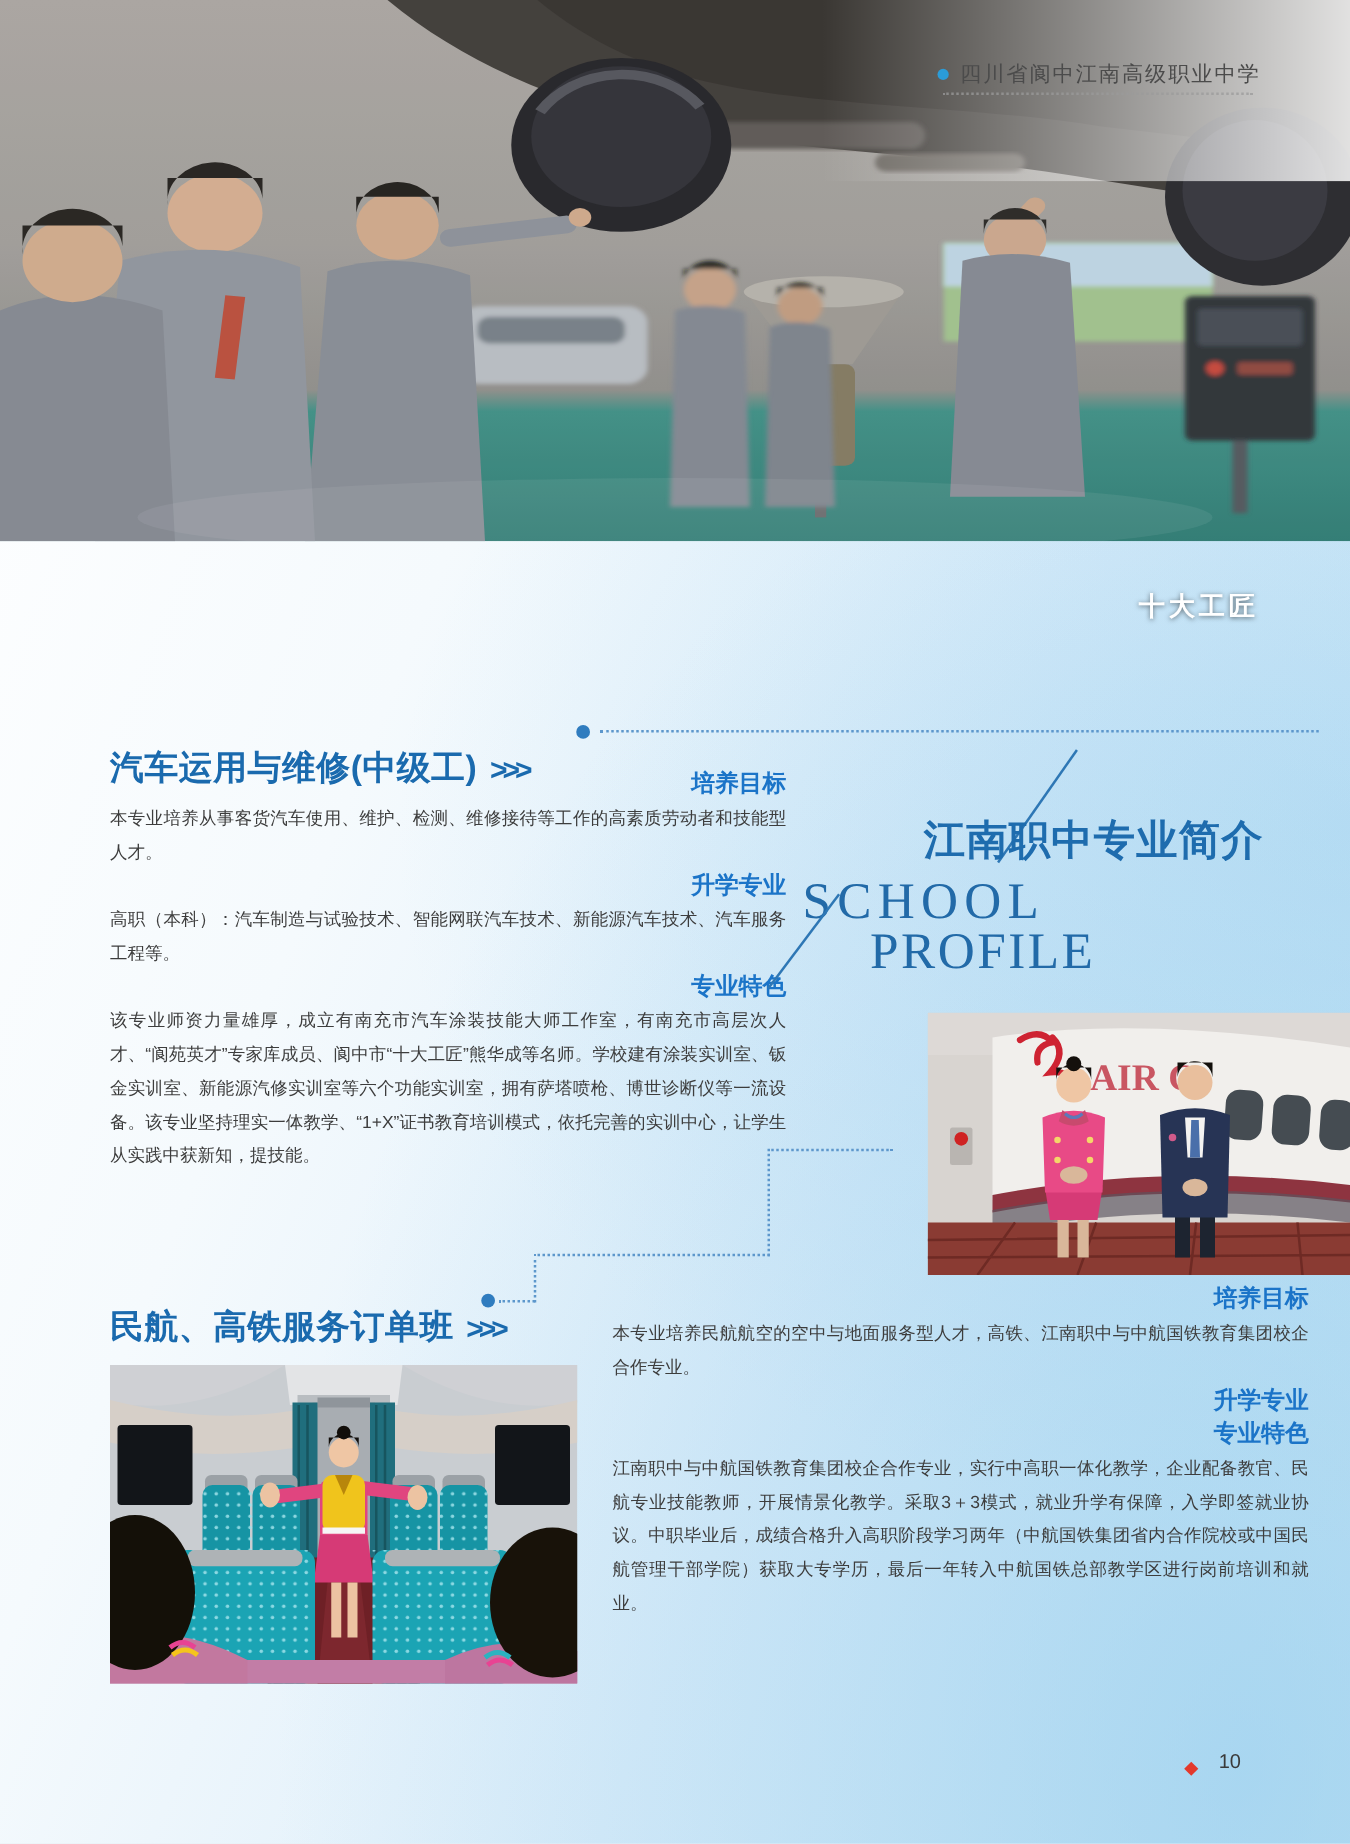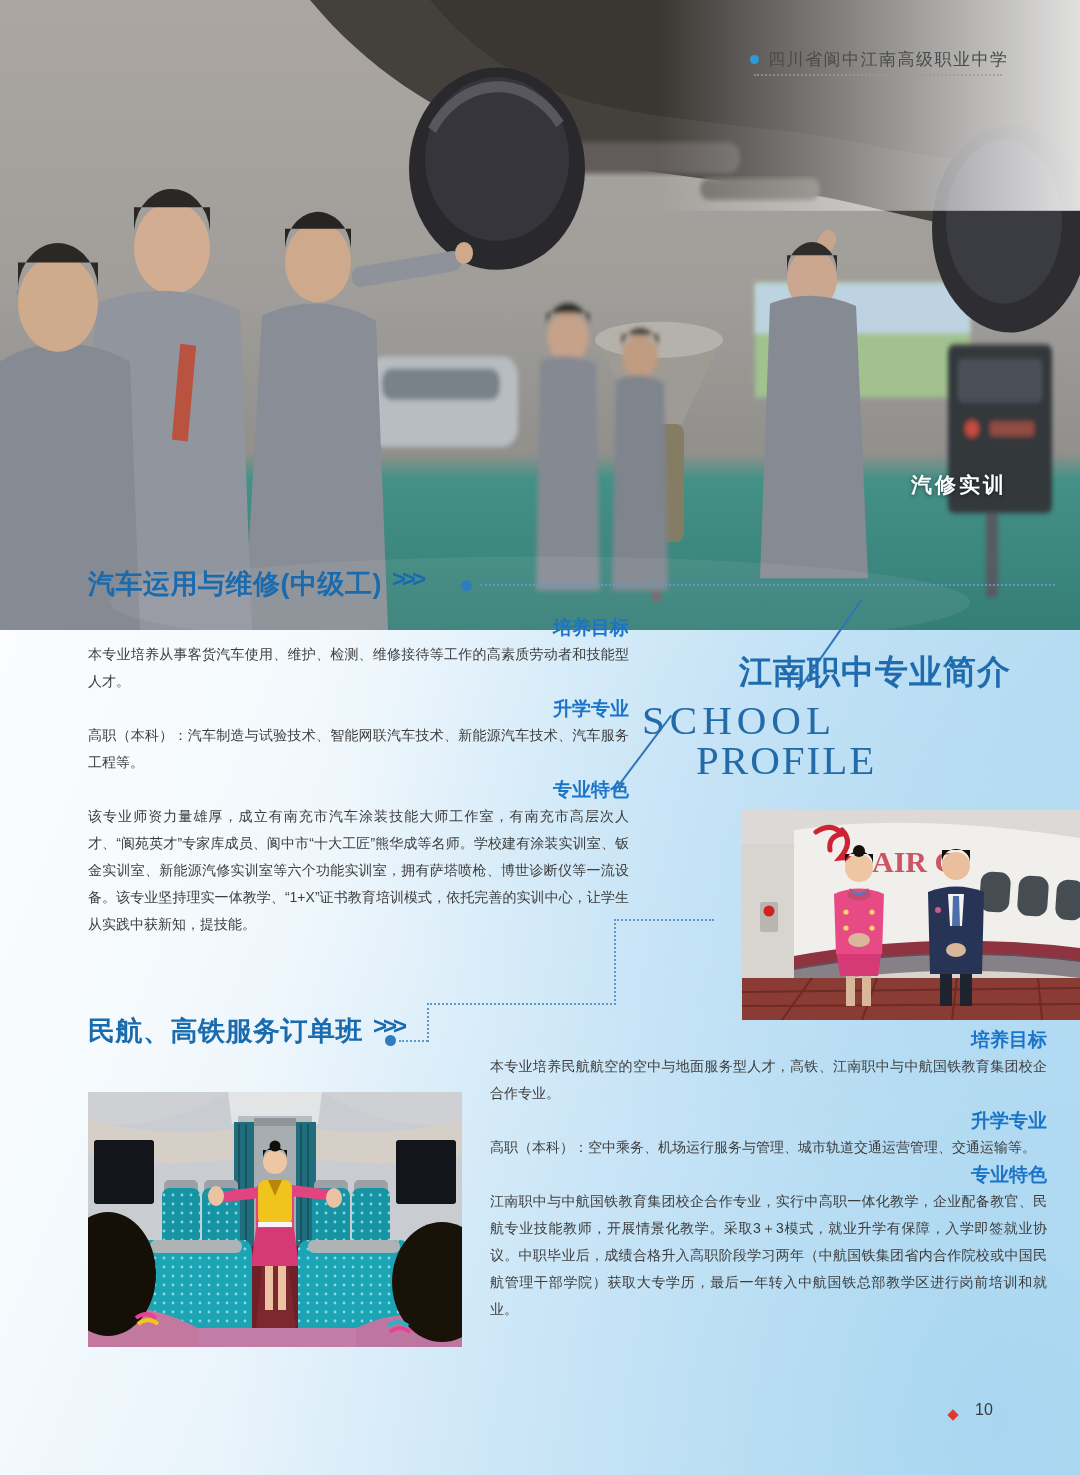--- a/index.html
+++ b/index.html
@@ -5,29 +5,29 @@
   html,body{margin:0;padding:0;background:#e9eef2;}
   .page{
     position:relative;width:1080px;height:1475px;overflow:hidden;
     font-family:"Liberation Sans","DejaVu Sans",sans-serif;
     background:
       radial-gradient(ellipse at 92% 96%, rgba(140,200,235,.55), rgba(140,200,235,0) 55%),
       radial-gradient(ellipse at 100% 45%, rgba(160,210,240,.45), rgba(160,210,240,0) 50%),
       linear-gradient(112deg,#ffffff 0%,#f5fafd 32%,#ddeefa 64%,#c7e6f6 100%);
   }
   
-  .hero{position:absolute;left:0;top:0;width:1080px;height:630px;}
+  .hero{position:absolute;left:0;top:0;width:1080px;height:433px;}
   .hero svg{display:block;width:100%;height:100%;}
   .hero-header{position:absolute;left:750px;top:48px;display:flex;align-items:center;gap:9px;}
   .hero-dot{width:9px;height:9px;border-radius:50%;background:#2b9cd8;flex:0 0 auto;}
   .hero-school{font-size:17px;color:#4b4b4b;letter-spacing:1.5px;}
   .hero-underline{position:absolute;left:754px;top:74px;width:248px;border-top:2px dotted #9b9b9b;opacity:.75;}
   .hero-caption{position:absolute;left:911px;top:471px;color:#ffffff;font-weight:bold;font-size:21px;letter-spacing:3px;text-shadow:0 1px 4px rgba(0,0,0,.55);}
   
-  .sec-title{position:absolute;display:flex;align-items:flex-start;color:#1a6aae;font-weight:bold;}
+  .sec-title{position:absolute;display:flex;align-items:flex-end;color:#1a6aae;font-weight:bold;margin-top:30px;}
   .sec-title .t{font-size:27px;letter-spacing:.5px;}
   .sec-title .arrows{font-size:24px;letter-spacing:-4px;margin-left:10px;font-weight:900;transform:translateY(-1px);}
   #sec1-title{left:88px;top:566px;}
   #sec2-title{left:88px;top:1013px;}
   
   .bdot{position:absolute;width:11px;height:11px;border-radius:50%;background:#2f7cbf;}
   .dt-h{position:absolute;border-top:2px dotted #5d97cc;height:0;}
   .dt-v{position:absolute;border-left:2px dotted #5d97cc;width:0;}
   #dot1{left:461px;top:580px;}
   #line1{left:480px;top:584px;width:575px;}
@@ -143,21 +143,21 @@
       </g>
       <ellipse cx="540" cy="500" rx="430" ry="38" fill="#ffffff" opacity="0.07"></ellipse>
       <rect width="1080" height="523" fill="#cfd8dc" opacity="0.10"></rect>
       <rect x="430" width="650" height="175" fill="url(#gfade)"></rect>
     </svg>
     <div class="hero-header">
       <span class="hero-dot"></span>
       <span class="hero-school">四川省阆中江南高级职业中学</span>
     </div>
     <div class="hero-underline"></div>
-    <div class="hero-caption">汽修实训</div>
+    <div class="hero-caption">十大工匠</div>
   </div>
 
   <div class="sec-title" id="sec1-title">
     <span class="t">汽车运用与维修(中级工)</span>
     <span class="arrows">&gt;&gt;&gt;</span>
   </div>
   <div class="bdot" id="dot1"></div>
   <div class="dt-h" id="line1"></div>
 
   <div class="col" id="col1">
@@ -240,21 +240,20 @@
 
   <div class="sec-title" id="sec2-title">
     <span class="t">民航、高铁服务订单班</span>
     <span class="arrows">&gt;&gt;&gt;</span>
   </div>
 
   <div class="col" id="col2">
     <div class="blk-label">培养目标</div>
     <div class="blk-text">本专业培养民航航空的空中与地面服务型人才，高铁、江南职中与中航国铁教育集团校企合作专业。</div>
     <div class="blk-label">升学专业</div>
-    <div class="blk-text">高职（本科）：空中乘务、机场运行服务与管理、城市轨道交通运营管理、交通运输等。</div>
     <div class="blk-label">专业特色</div>
     <div class="blk-text">江南职中与中航国铁教育集团校企合作专业，实行中高职一体化教学，企业配备教官、民航专业技能教师，开展情景化教学。采取3＋3模式，就业升学有保障，入学即签就业协议。中职毕业后，成绩合格升入高职阶段学习两年（中航国铁集团省内合作院校或中国民航管理干部学院）获取大专学历，最后一年转入中航国铁总部教学区进行岗前培训和就业。</div>
   </div>
 
   <div class="photo" id="cabin-photo">
     <svg viewBox="0 0 374 255" preserveAspectRatio="none">
       <defs>
         <pattern id="seatdots" width="9" height="9" patternUnits="userSpaceOnUse">
           <circle cx="4" cy="4" r="1.4" fill="#9fe2ea" opacity="0.85"></circle>
         </pattern>

